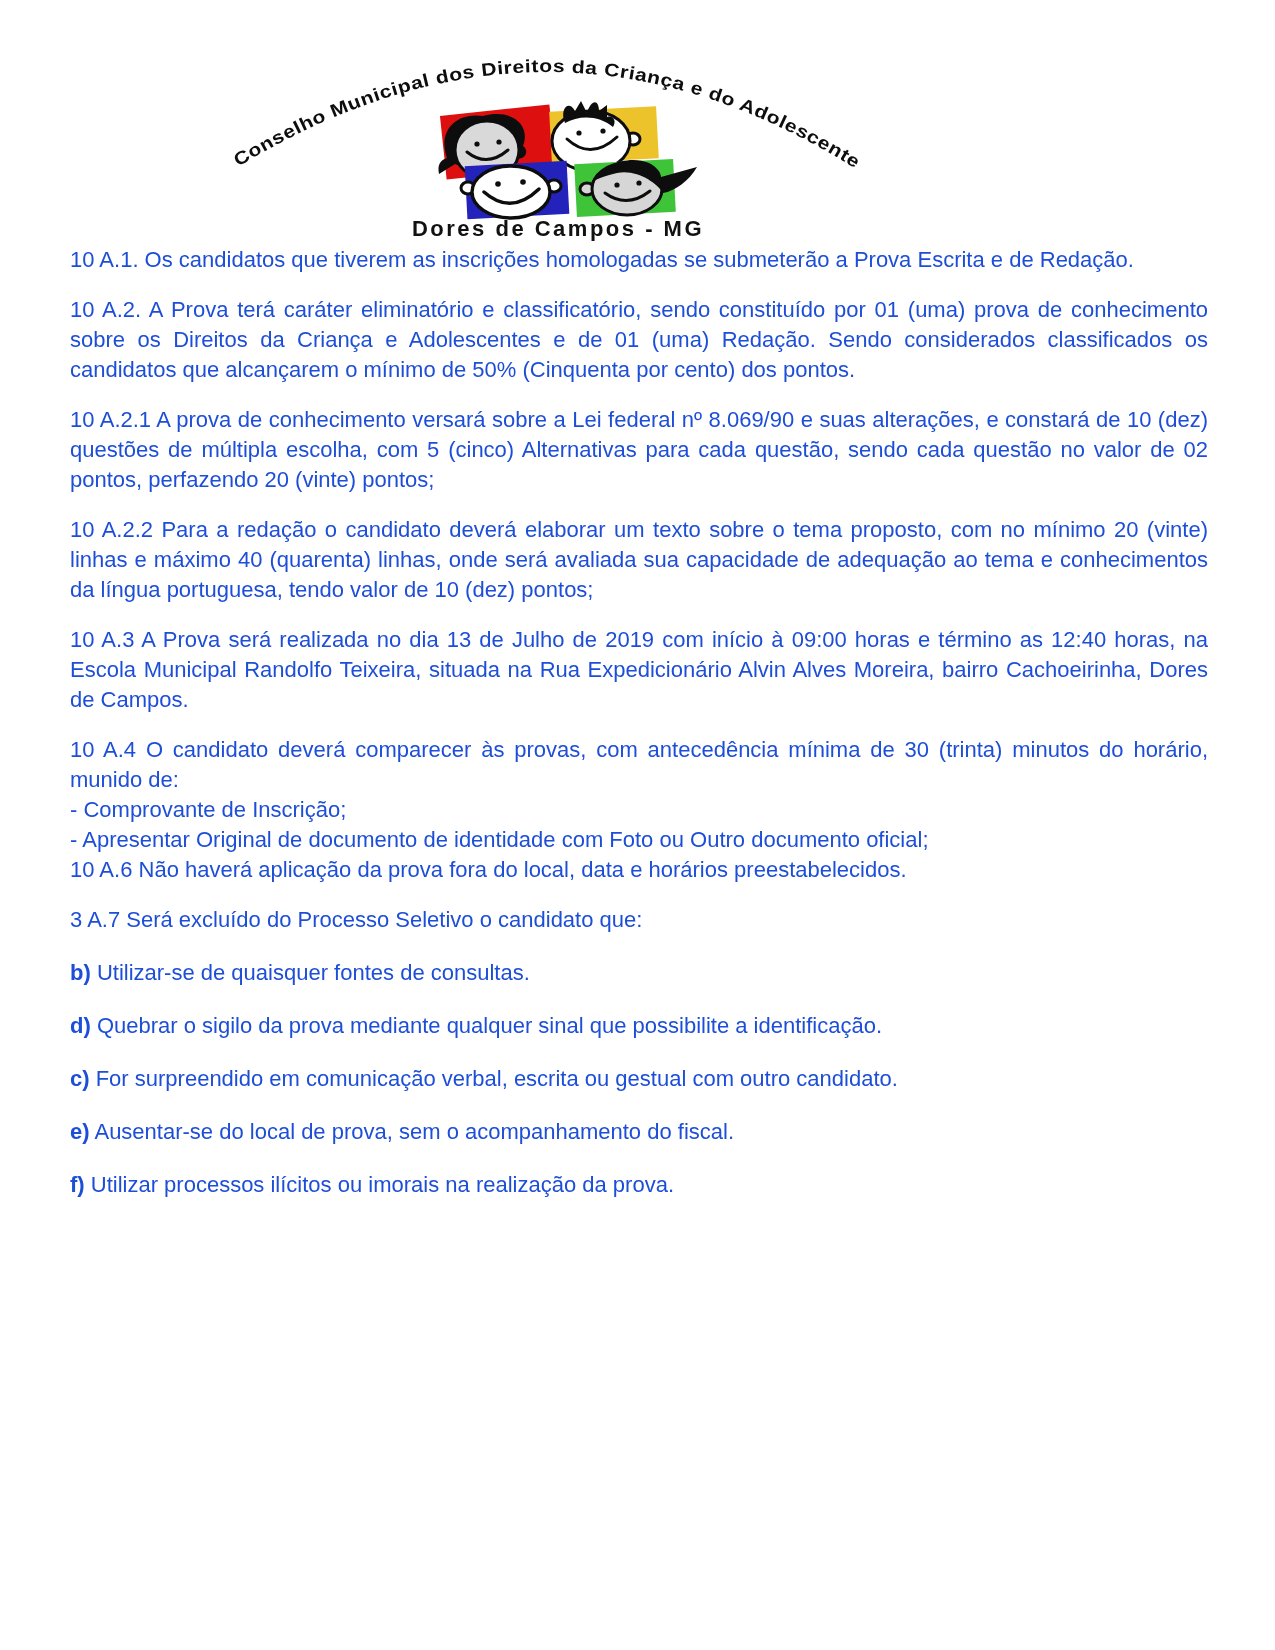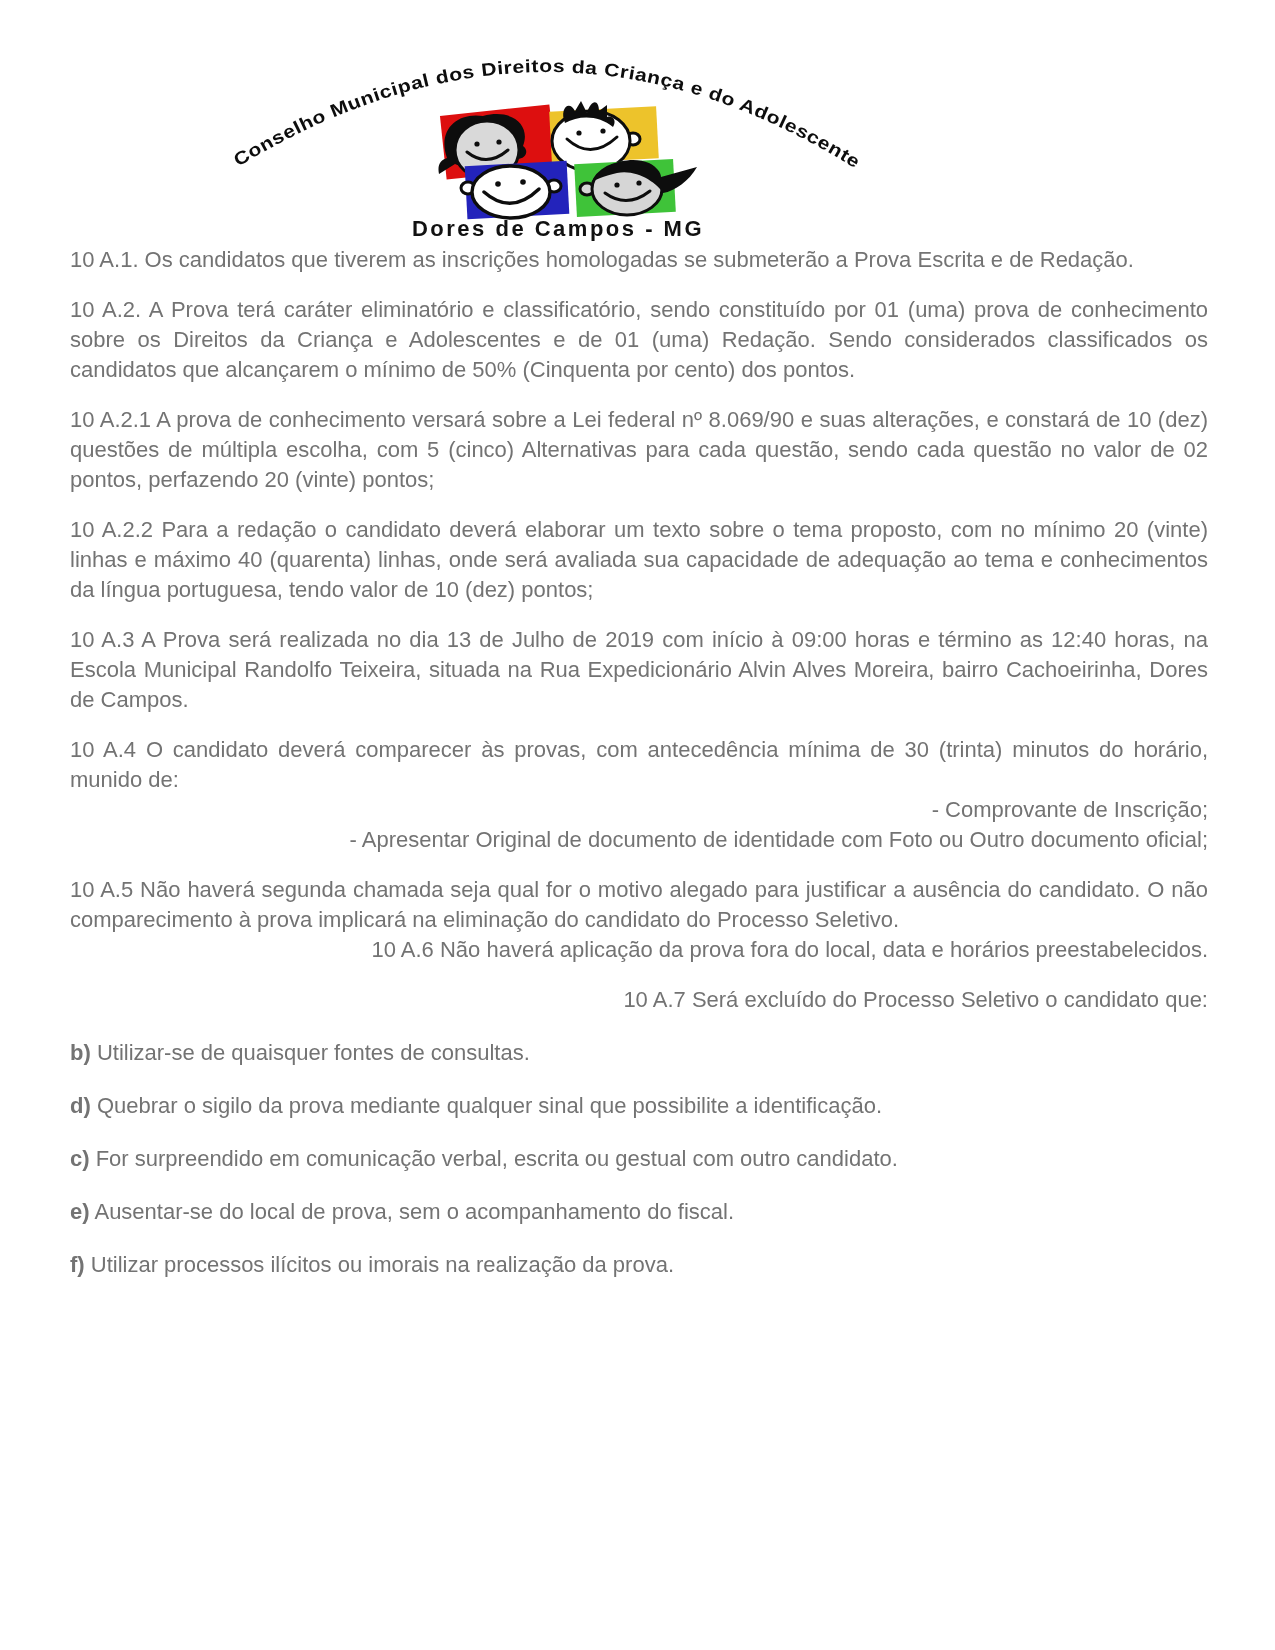--- a/index.html
+++ b/index.html
@@ -8,28 +8,28 @@
     width:1275px;height:1650px;
     background:#ffffff;
     overflow:hidden;
     font-family:"Liberation Sans", sans-serif;
   }
   .logo-wrap{
     position:absolute;left:215px;top:56px;width:690px;height:200px;
   }
   .content{
     position:absolute;left:70px;top:245px;width:1138px;
-    color:#737373;
+    color:#1d4ed8;
   }
   .block{
     font-size:22px;line-height:30px;
     text-align:justify;
     margin:0;
   }
-  .block.left{text-align:right;}
+  .block.left{text-align:left;}
   .gap-blank{margin-top:20px;}
   .gap-small{margin-top:23px;}
   .prefix{font-weight:bold;}
 </style>
 </head>
 <body>
 
 <div class="page">
 
   <div class="logo-wrap">
@@ -89,23 +89,22 @@
 
   <div class="content">
       <div class="block">10 A.1. Os candidatos que tiverem as inscrições homologadas se submeterão a Prova Escrita e de Redação.</div>
       <div class="block gap-blank">10 A.2. A Prova terá caráter eliminatório e classificatório, sendo constituído por 01 (uma) prova de conhecimento sobre os Direitos da Criança e Adolescentes e de 01 (uma) Redação. Sendo considerados classificados os candidatos que alcançarem o mínimo de 50% (Cinquenta por cento) dos pontos.</div>
       <div class="block gap-blank">10 A.2.1 A prova de conhecimento versará sobre a Lei federal nº 8.069/90 e suas alterações, e constará de 10 (dez) questões de múltipla escolha, com 5 (cinco) Alternativas para cada questão, sendo cada questão no valor de 02 pontos, perfazendo 20 (vinte) pontos;</div>
       <div class="block gap-blank">10 A.2.2 Para a redação o candidato deverá elaborar um texto sobre o tema proposto, com no mínimo 20 (vinte) linhas e máximo 40 (quarenta) linhas, onde será avaliada sua capacidade de adequação ao tema e conhecimentos da língua portuguesa, tendo valor de 10 (dez) pontos;</div>
       <div class="block gap-blank">10 A.3 A Prova será realizada no dia 13 de Julho de 2019 com início à 09:00 horas e término as 12:40 horas, na Escola Municipal Randolfo Teixeira, situada na Rua Expedicionário Alvin Alves Moreira, bairro Cachoeirinha, Dores de Campos.</div>
       <div class="block gap-blank">10 A.4 O candidato deverá comparecer às provas, com antecedência mínima de 30 (trinta) minutos do horário, munido de:</div>
       <div class="block left">- Comprovante de Inscrição;</div>
       <div class="block left">- Apresentar Original de documento de identidade com Foto ou Outro documento oficial;</div>
-      <div class="block gap-blank">10 A.5 Não haverá segunda chamada seja qual for o motivo alegado para justificar a ausência do candidato. O não comparecimento à prova implicará na eliminação do candidato do Processo Seletivo.</div>
       <div class="block left">10 A.6 Não haverá aplicação da prova fora do local, data  e horários preestabelecidos.</div>
-      <div class="block gap-blank left">10 A.7 Será excluído do Processo Seletivo o candidato que:</div>
+      <div class="block gap-blank left">3 A.7 Será excluído do Processo Seletivo o candidato que:</div>
       <div class="block gap-small"><span class="prefix">b)</span> Utilizar-se de quaisquer fontes de consultas.</div>
       <div class="block gap-small"><span class="prefix">d)</span> Quebrar o sigilo da prova mediante qualquer sinal que possibilite a identificação.</div>
       <div class="block gap-small"><span class="prefix">c)</span> For surpreendido em comunicação verbal, escrita ou gestual com outro candidato.</div>
       <div class="block gap-small"><span class="prefix">e)</span> Ausentar-se do local de prova, sem o acompanhamento do fiscal.</div>
       <div class="block gap-small"><span class="prefix">f)</span> Utilizar processos ilícitos ou imorais na realização da prova.</div>
     </div>
 
 </div>
 
 </body></html>

